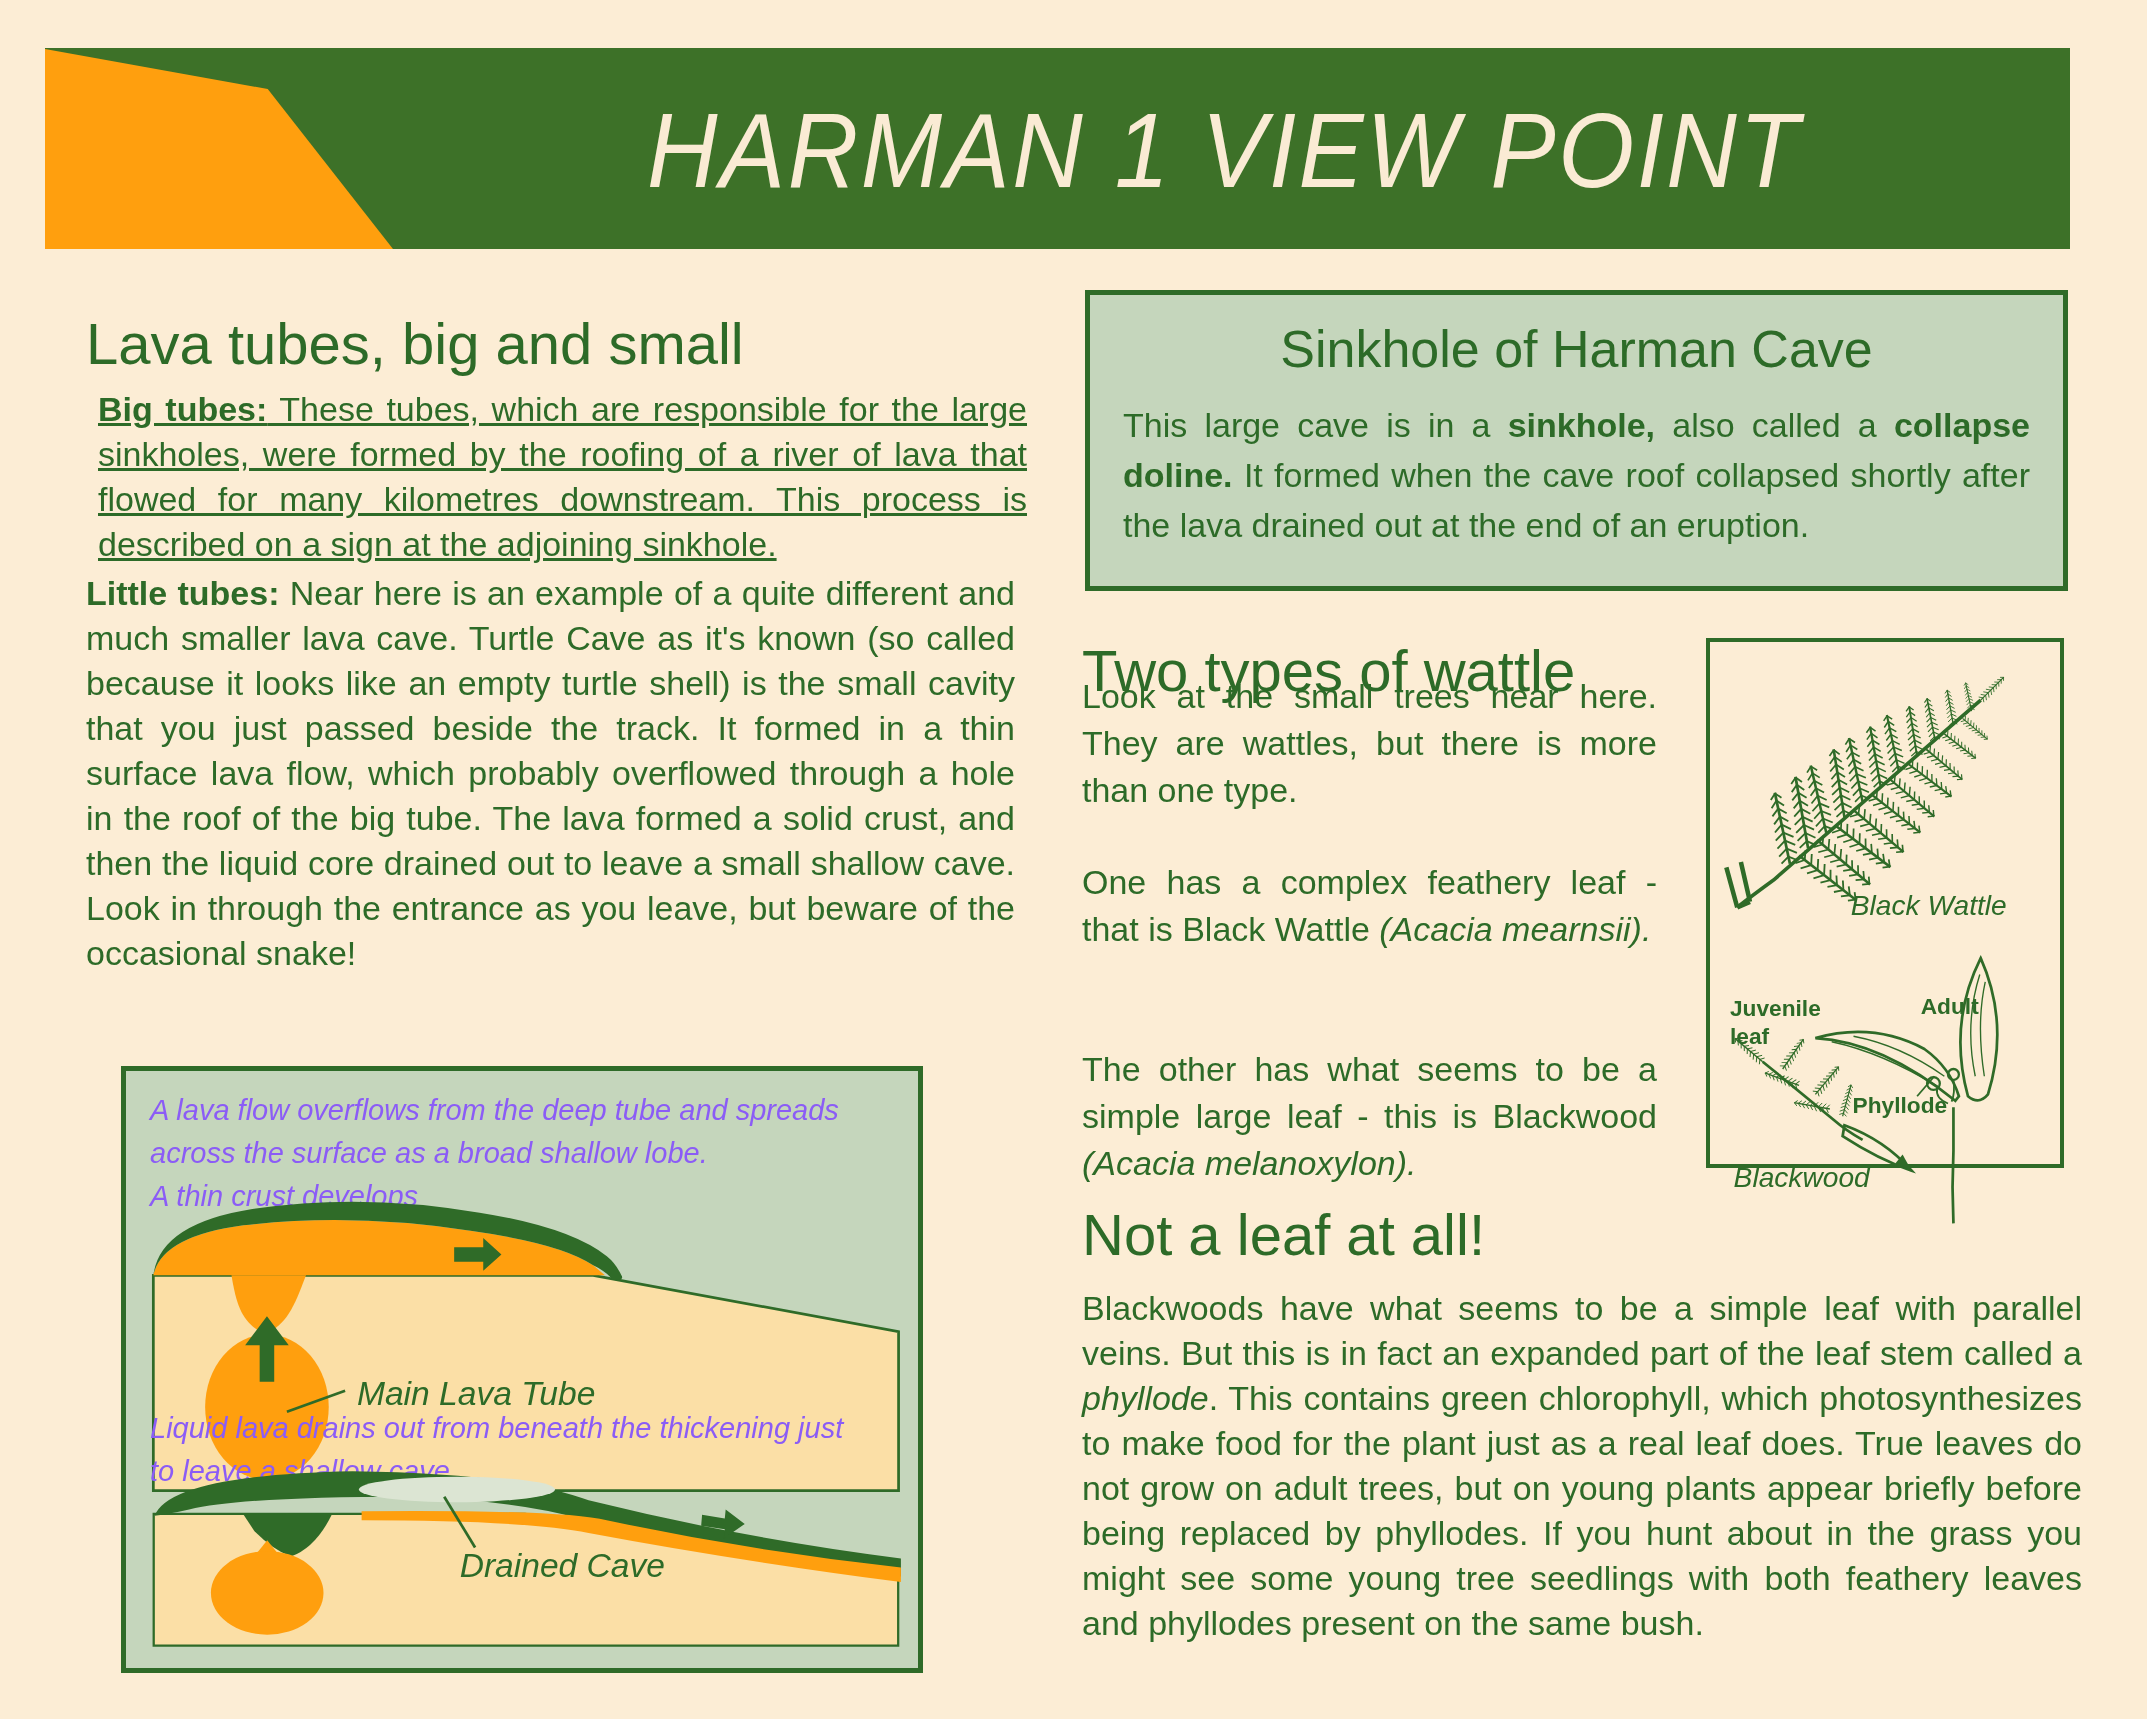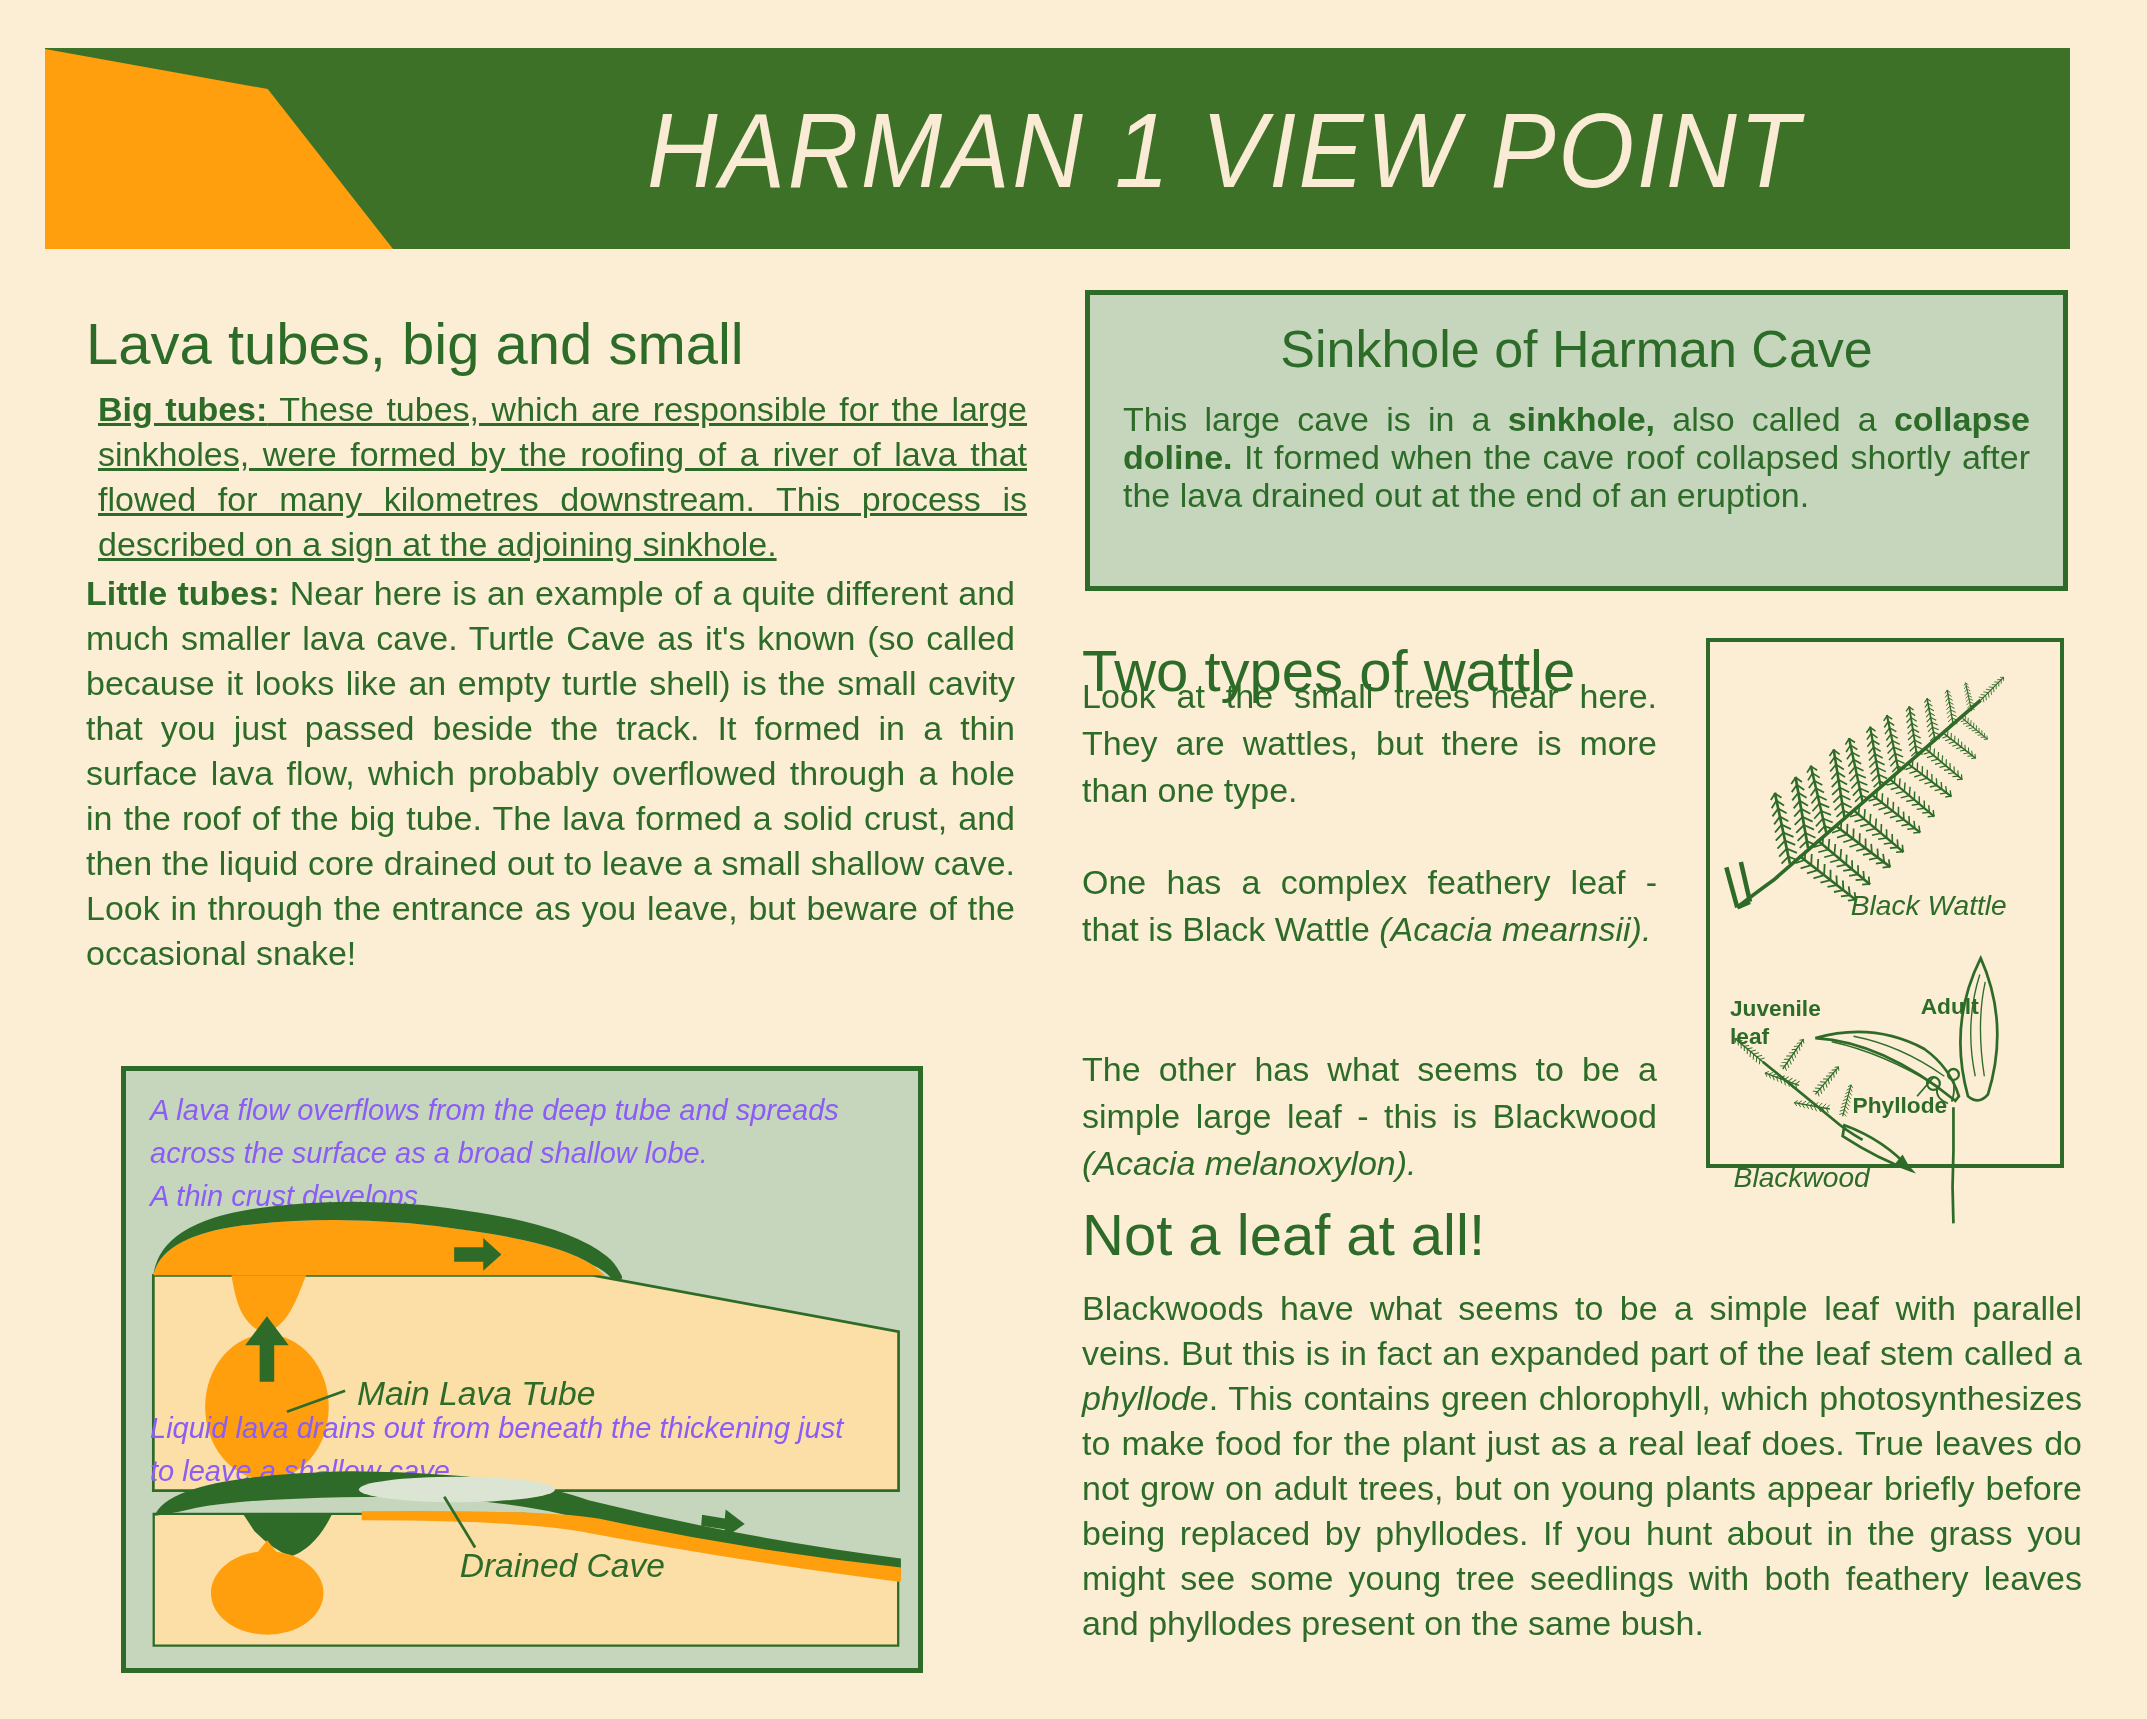--- a/index.html
+++ b/index.html
@@ -18,21 +18,21 @@
   
   .h1{font-size:58px;line-height:1.05;font-weight:400;color:#2D6B28;white-space:nowrap;text-align:right;}
   
   .copy{font-size:34px;line-height:45px;text-align:justify;color:#2D6B28;}
   .copy b{font-weight:700;}
   .copy i{font-style:italic;}
   
   .panel{background:#C5D6BC;border:5.5px solid #2F6B28;box-sizing:border-box;}
   #sink-box{left:1085px;top:290px;width:983px;height:301px;}
   #sink-box .h1{text-align:center;margin-top:27px;font-size:52px;}
-  #sink-box .copy{margin:23.6px 33px 0 33px;line-height:38px;}
+  #sink-box .copy{margin:23.6px 33px 0 33px;line-height:50px;}
   #fig-box{left:121px;top:1066px;width:802px;height:607px;}
   .cap{font-size:29px;line-height:43px;font-style:italic;color:#8b5cf6;white-space:nowrap;}
   
   #wattle-box{left:1706px;top:638px;width:358px;height:530px;background:#FCEDD5;
               border:4.5px solid #2F6B28;box-sizing:border-box;}
   svg text{fill:#2D6B28;}
   .svg-label-it{font-style:italic;font-size:37px;}
   .fig-label-it{font-style:italic;font-size:31px;}
   .fig-label-b{font-weight:700;font-size:25px;}
 </style>

